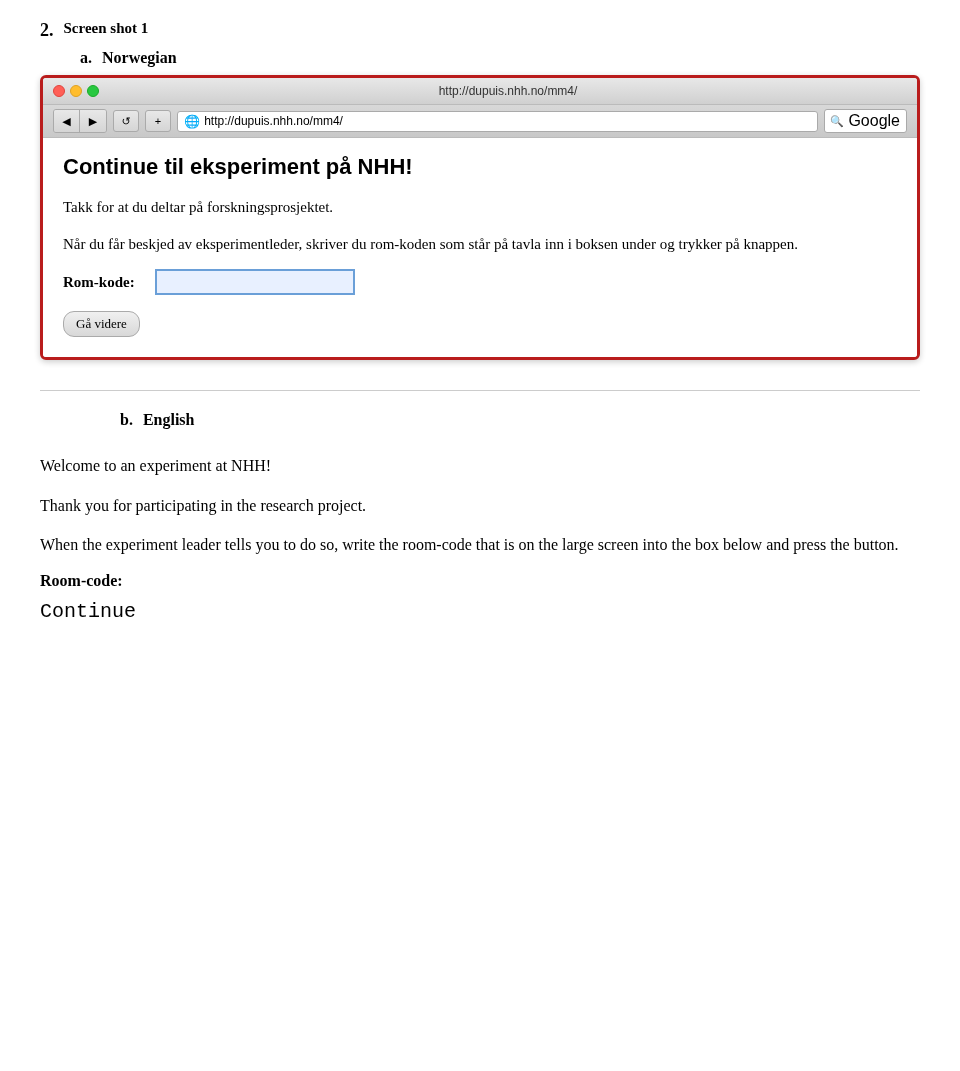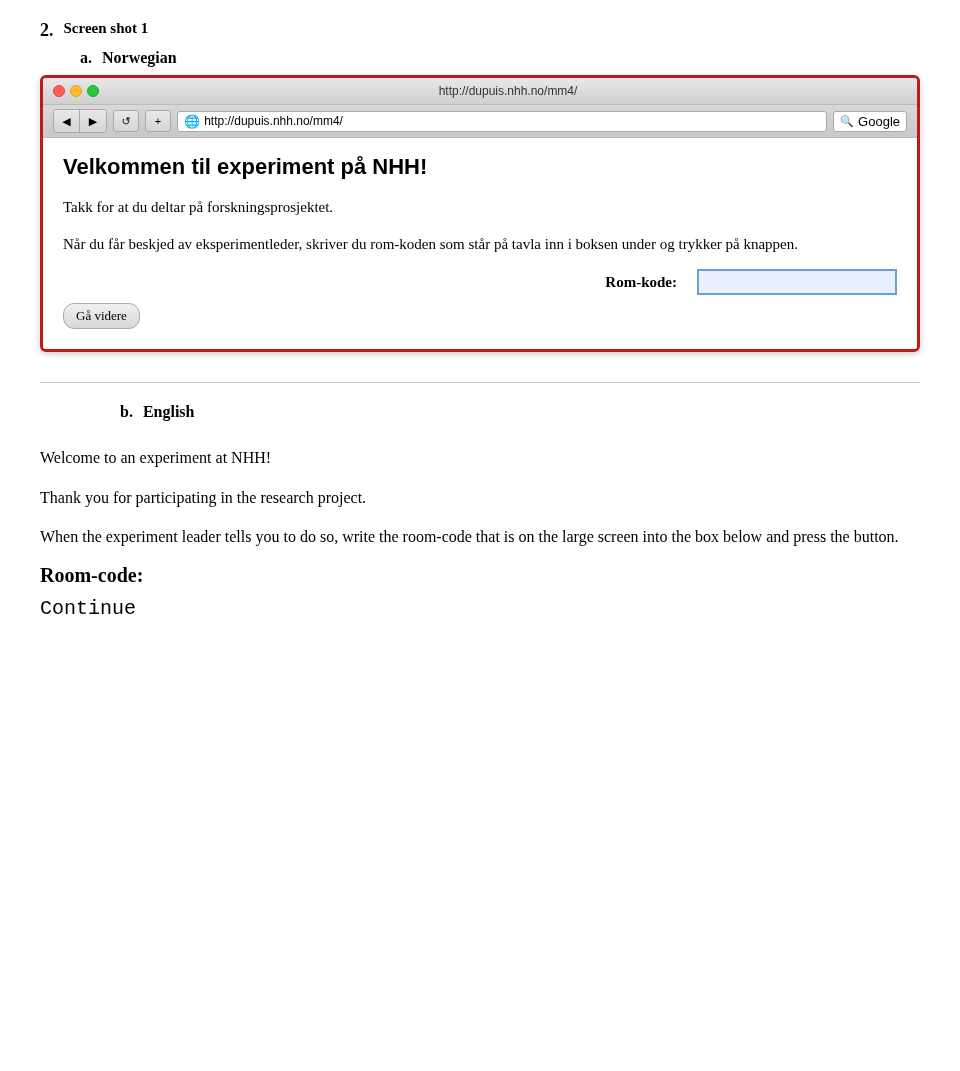--- a/index.html
+++ b/index.html
@@ -142,22 +142,21 @@
       font-size: 15px;
       margin-bottom: 14px;
       line-height: 1.5;
       font-family: Times New Roman, serif;
     }
 
     .form-row {
       display: flex;
       align-items: center;
       gap: 20px;
-      margin-bottom: 8px;
-      justify-content: flex-end;
+      margin-bottom: 16px;
     }
 
     .form-label {
       font-size: 15px;
       font-weight: bold;
       font-family: Times New Roman, serif;
     }
 
     .room-input {
       border: 2px solid #6a9fd8;
@@ -191,21 +190,21 @@
     }
 
     .english-text {
       font-size: 16px;
       margin-bottom: 14px;
       line-height: 1.6;
       font-family: Times New Roman, serif;
     }
 
     .room-code-label {
-      font-size: 20px;
+      font-size: 16px;
       font-weight: bold;
       margin-bottom: 10px;
       font-family: Times New Roman, serif;
     }
 
     .continue-label {
       font-size: 20px;
       font-family: Liberation Mono, monospace;
     }
   </style>
@@ -241,26 +240,26 @@
     <div class="nav-btn">↺</div>
     <div class="nav-btn">+</div>
 
     <div class="url-bar">
       <span class="url-globe">🌐</span>
       <span>http://dupuis.nhh.no/mm4/</span>
     </div>
 
     <div class="search-bar">
       <span style="font-size:11px;">🔍</span>
-      <span style="font-family:Arial,sans-serif; font-size:13px;">Google</span>
+      <span style="font-family:Arial,sans-serif; font-size:16px;">Google</span>
     </div>
   </div>
 
   <div class="browser-content">
-    <div class="welcome-title">Velkommen til experiment på NHH!</div>
+    <div class="welcome-title">Continue til eksperiment på NHH!</div>
 
     <p class="content-paragraph">Takk for at du deltar på forskningsprosjektet.</p>
 
     <p class="content-paragraph">Når du får beskjed av eksperimentleder, skriver du rom-koden som står på tavla inn i boksen under og trykker på knappen.</p>
 
     <div class="form-row">
       <span class="form-label">Rom-kode:</span>
       <input class="room-input" type="text" value="" style="">
     </div>
 

